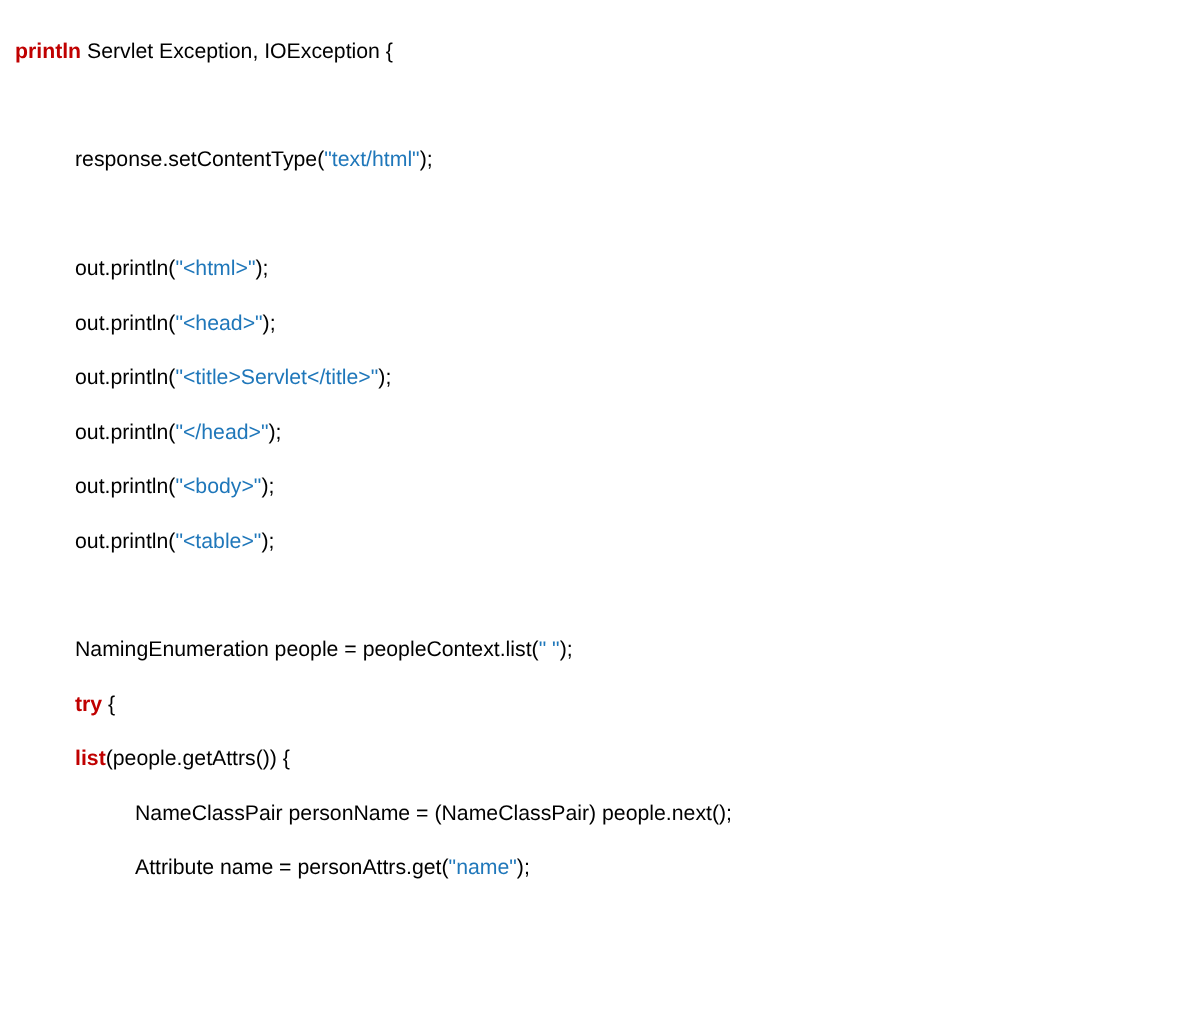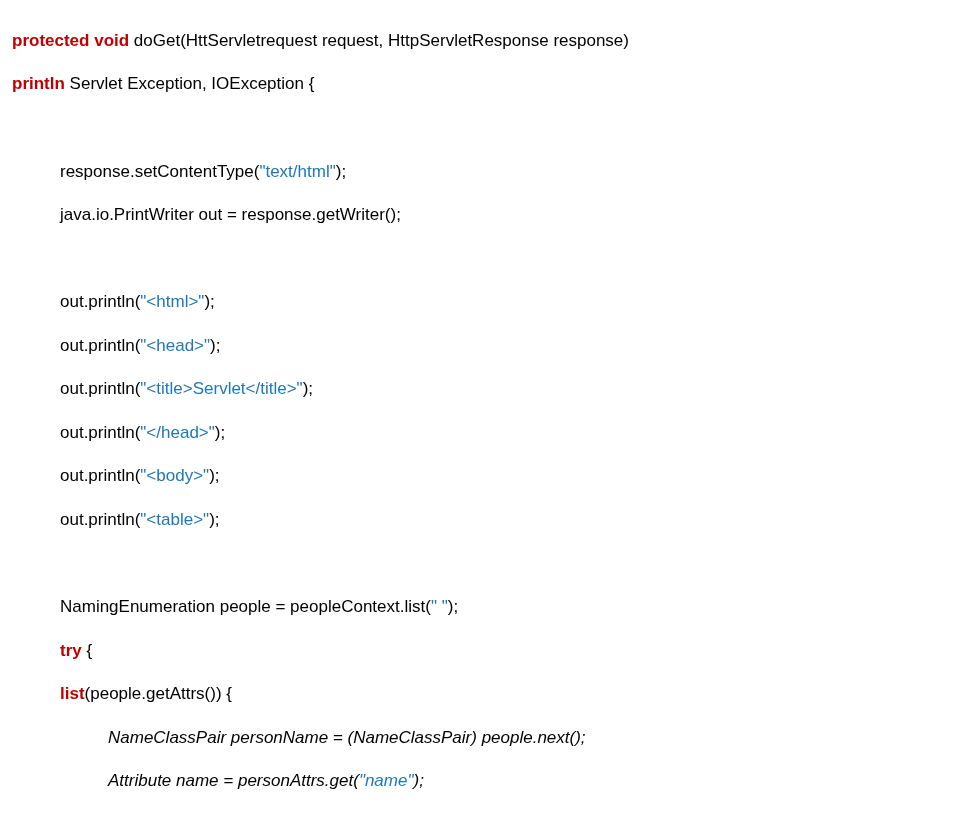--- a/index.html
+++ b/index.html
@@ -10,32 +10,30 @@
     line-height: 1.28;
     background: #fff;
     color: #000;
     width: 960px;
     box-sizing: border-box;
   }
   .kw { color: #c00000; font-weight: bold; }
   .str { color: #1f77ba; }
   .code { white-space: pre; }
   .i1 { margin-left: 48px; }
-  .i2 { margin-left: 96px; font-style: italic; }
+  .i2 { margin-left: 96px; }
   .blank { height: 22px; }
 </style>
 </head>
 <body>
 
 <div class="code">
-<div><span class="kw">protected void</span><span> doGet(HttServletrequest request, HttpServletResponse response)</span></div>
 <div><span class="kw">println</span><span> Servlet Exception, IOException {</span></div>
 <div class="blank"></div>
 <div class="i1"><span>response.setContentType(</span><span class="str">"text/html"</span><span>);</span></div>
-<div class="i1"><span>java.io.PrintWriter out = response.getWriter();</span></div>
 <div class="blank"></div>
 <div class="i1"><span>out.println(</span><span class="str">"&lt;html&gt;"</span><span>);</span></div>
 <div class="i1"><span>out.println(</span><span class="str">"&lt;head&gt;"</span><span>);</span></div>
 <div class="i1"><span>out.println(</span><span class="str">"&lt;title&gt;Servlet&lt;/title&gt;"</span><span>);</span></div>
 <div class="i1"><span>out.println(</span><span class="str">"&lt;/head&gt;"</span><span>);</span></div>
 <div class="i1"><span>out.println(</span><span class="str">"&lt;body&gt;"</span><span>);</span></div>
 <div class="i1"><span>out.println(</span><span class="str">"&lt;table&gt;"</span><span>);</span></div>
 <div class="blank"></div>
 <div class="i1"><span>NamingEnumeration people = peopleContext.list(</span><span class="str">" "</span><span>);</span></div>
 <div class="i1"><span class="kw">try</span><span> {</span></div>

